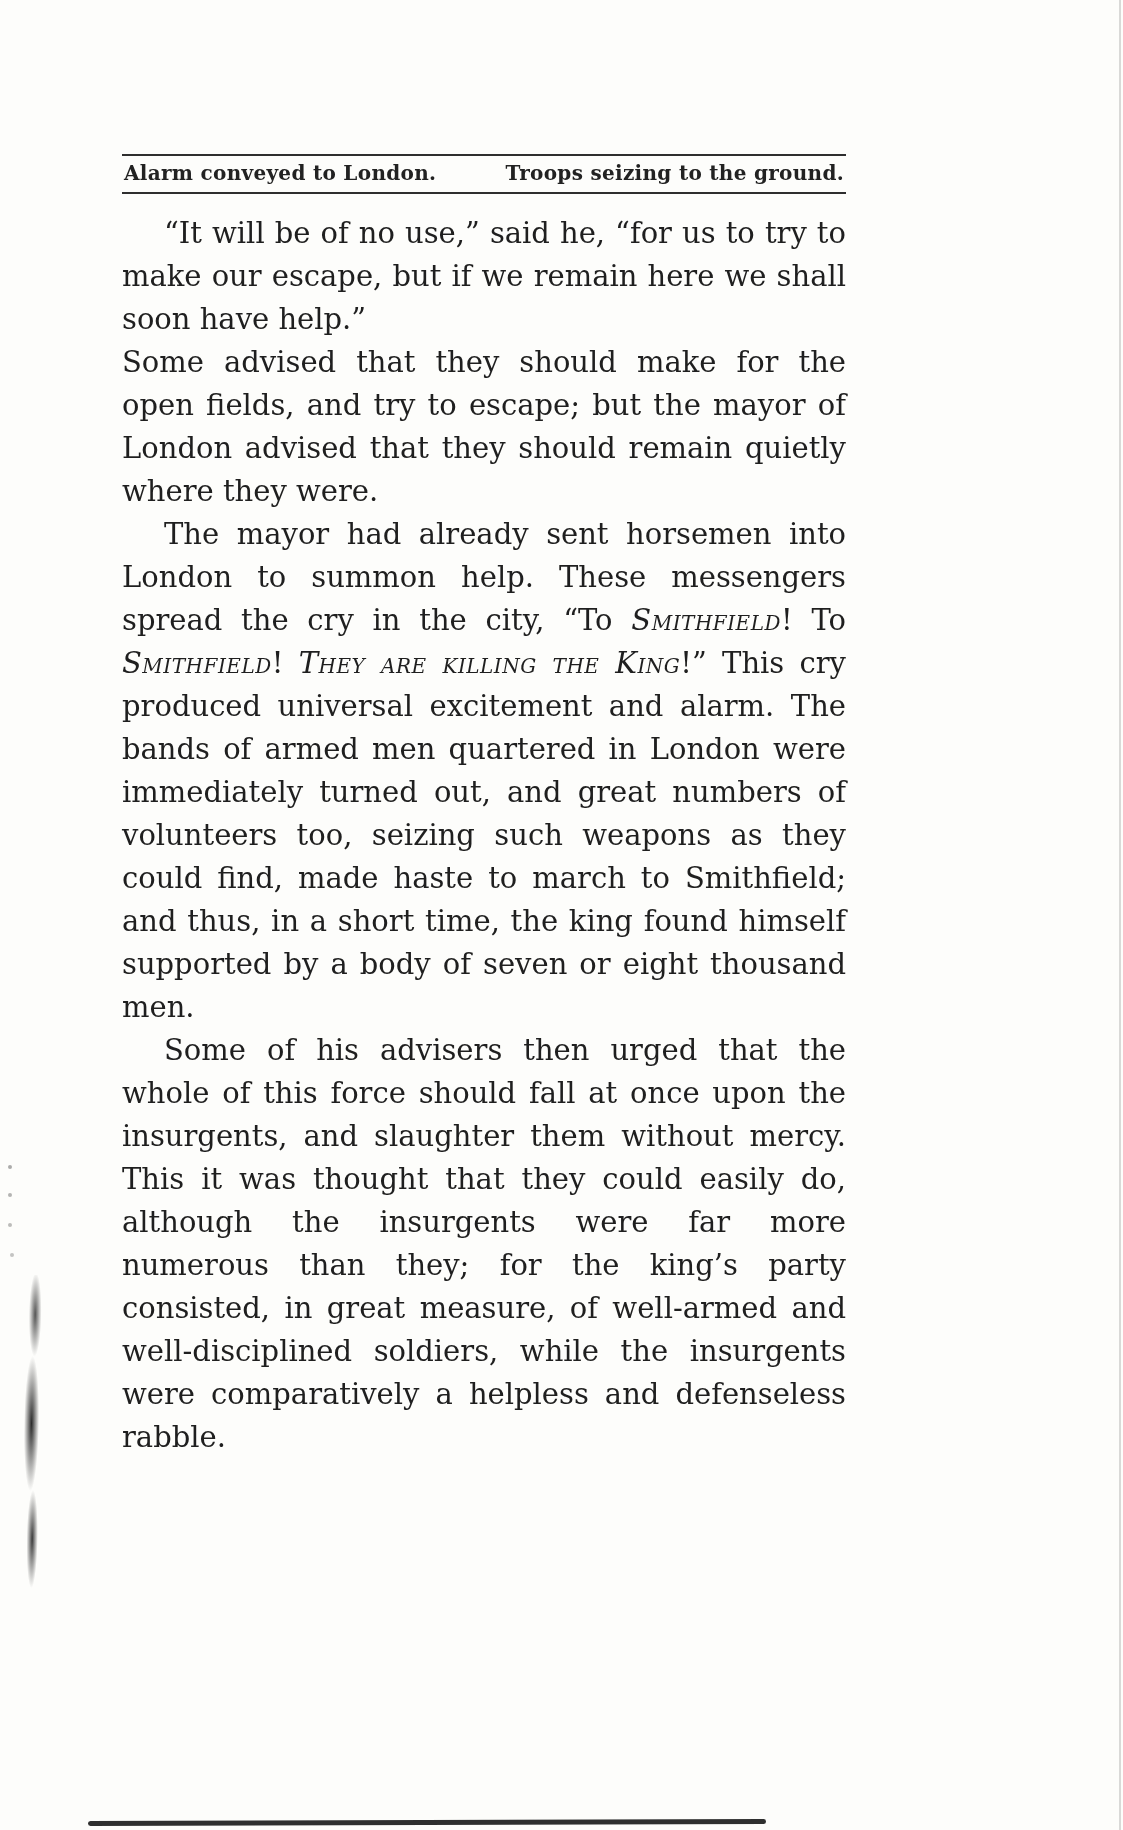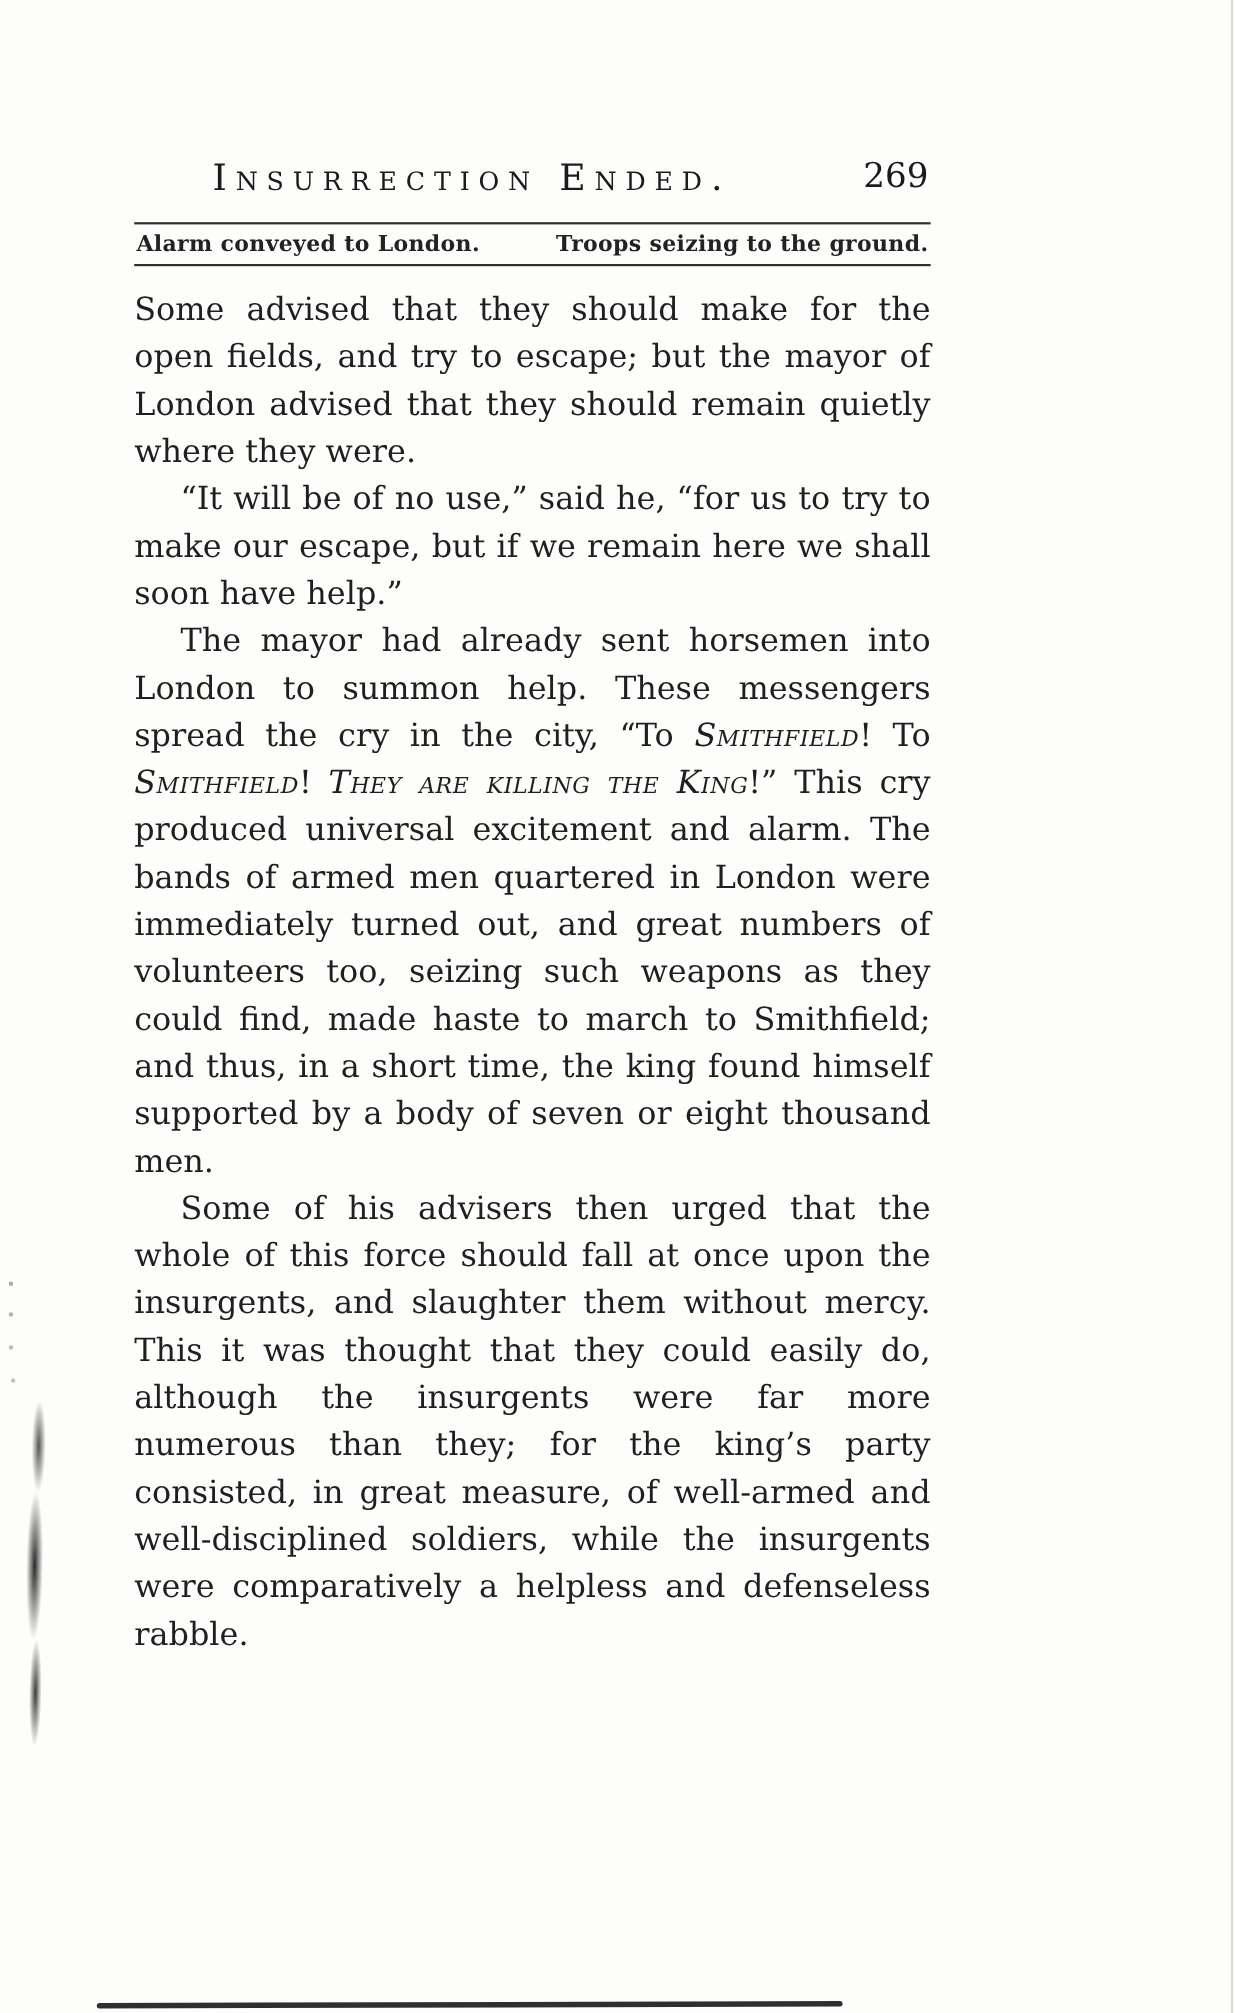--- a/index.html
+++ b/index.html
@@ -121,33 +121,29 @@
     background: rgba(150,150,150,0.35);
   }
 </style>
 </head>
 <body>
 
 <div class="page">
 
   <div class="content">
 
-    <div class="header-row">
-      <div class="header-title">Insurrection Ended.</div>
-      <div class="page-number">269</div>
-    </div>
 
     <div class="sidenote-band">
       <span class="sidenote">Alarm conveyed to London.</span>
       <span class="sidenote">Troops seizing to the ground.</span>
     </div>
 
     <div class="body-text">
+        <p class="para indent"><span>“It will be of no use,” said he, “for us to try to make our escape, but if we remain here we shall soon have help.”</span></p>
         <p class="para"><span>Some advised that they should make for the open fields, and try to escape; but the mayor of London advised that they should remain quietly where they were.</span></p>
-        <p class="para indent"><span>“It will be of no use,” said he, “for us to try to make our escape, but if we remain here we shall soon have help.”</span></p>
         <p class="para indent"><span>The mayor had already sent horsemen into London to summon help. These messengers spread the cry in the city, “To </span><span class="sc">Smithfield</span><span>! To </span><span class="sc">Smithfield</span><span>! </span><span class="sc">They are killing the King</span><span>!” This cry produced universal excitement and alarm. The bands of armed men quartered in London were immediately turned out, and great numbers of volunteers too, seizing such weapons as they could find, made haste to march to Smithfield; and thus, in a short time, the king found himself supported by a body of seven or eight thousand men.</span></p>
         <p class="para indent"><span>Some of his advisers then urged that the whole of this force should fall at once upon the insurgents, and slaughter them without mercy. This it was thought that they could easily do, although the insurgents were far more numerous than they; for the king’s party consisted, in great measure, of well-armed and well-disciplined soldiers, while the insurgents were comparatively a helpless and defenseless rabble.</span></p>
       </div>
 
   </div>
 
   <div class="ink-smudge"></div>
   <div class="faint-marks"></div>
   <div class="bottom-edge-line"></div>
   <div class="right-edge-line"></div>

